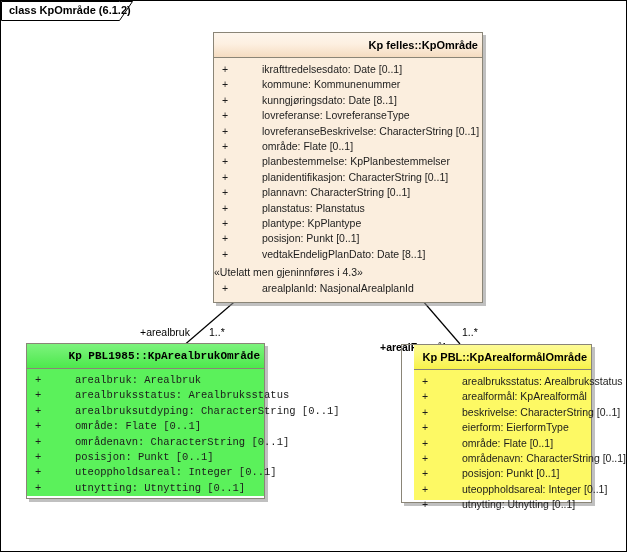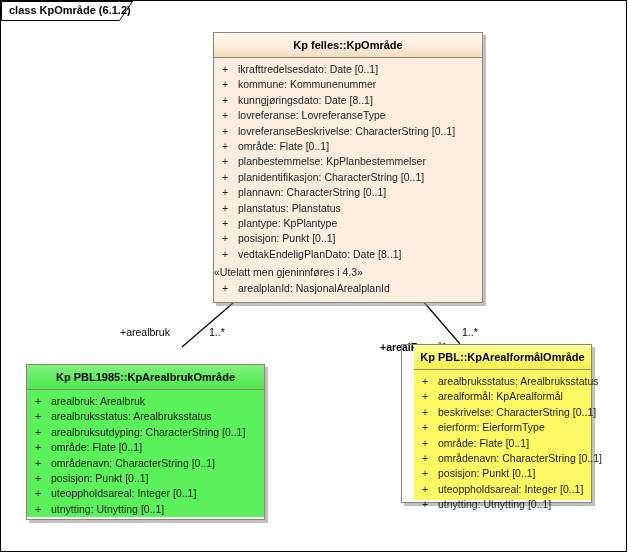--- a/index.html
+++ b/index.html
@@ -65,21 +65,21 @@
 
   
   .uml-class {
     position: absolute;
     box-sizing: border-box;
     border: 1px solid #8a8577;
     box-shadow: 3px 3px 0px rgba(140,140,140,0.55);
   }
   .uml-class .cls-header {
     box-sizing: border-box;
-    text-align: center;
+    text-align: right;
     font-size: 11px;
     font-weight: bold;
     color: #000000;
     padding: 6px 4px 6px 4px;
     border-bottom: 1px solid #8a8577;
     white-space: nowrap;
     overflow: hidden;
   }
   .uml-class .cls-body {
     box-sizing: border-box;
@@ -93,20 +93,21 @@
     white-space: nowrap;
     padding-left: 8px;
   }
   .attr-row .vis {
     display: inline-block;
     width: 16px;
     color: #1c1c1c;
   }
   .attr-row .attr-text {
     display: inline;
+    margin-left: 24px;
   }
   .stereo-row {
     display: block;
     font-size: 10.5px;
     color: #1c1c1c;
     line-height: 15.4px;
     white-space: nowrap;
     padding-top: 3px;
   }
 
@@ -119,23 +120,24 @@
   #class-kpomrade .cls-header {
     background: linear-gradient(to bottom, #fdf5ec 0%, #fdf0e1 45%, #f5dcc0 100%);
   }
   #class-kpomrade .cls-body {
     background: #fbeede;
   }
 
   
   #class-arealbruk {
     left: 26px;
-    top: 364px;
+    top: 343px;
     width: 239px;
     height: 156px;
+    font-family: Liberation Mono, monospace;
   }
   #class-arealbruk .cls-header {
     background: linear-gradient(to bottom, #7df37d 0%, #6aef6a 40%, #4ce94c 100%);
   }
   #class-arealbruk .cls-body {
     background: #5bf15b;
     height: calc(100% - 27px);
   }
 
   
@@ -193,21 +195,21 @@
   </g>
 
   <g>
     <line x1="416" y1="293" x2="460" y2="344" stroke="#000000" stroke-width="1.2"></line>
     <polygon points="411,275 419,278 416,293 408,289" fill="#000000" stroke="#000000" stroke-width="1"></polygon>
   </g>
 </svg>
 
 <span class="mult-label" style="left:261px; top:277px;">1</span>
 
-<span class="conn-label" style="left:120px; top:326px;">+arealbruk</span>
+<span class="conn-label" style="left:140px; top:326px;">+arealbruk</span>
 
 <span class="mult-label" style="left:209px; top:326px;">1..*</span>
 
 <span class="mult-label" style="left:421px; top:275px;">1</span>
 
 <span class="conn-label" style="left:380px; top:341px;font-weight:bold;">+arealFormål</span>
 
 <span class="mult-label" style="left:462px; top:326px;">1..*</span>
 
 <div class="uml-class" id="class-kpomrade">

